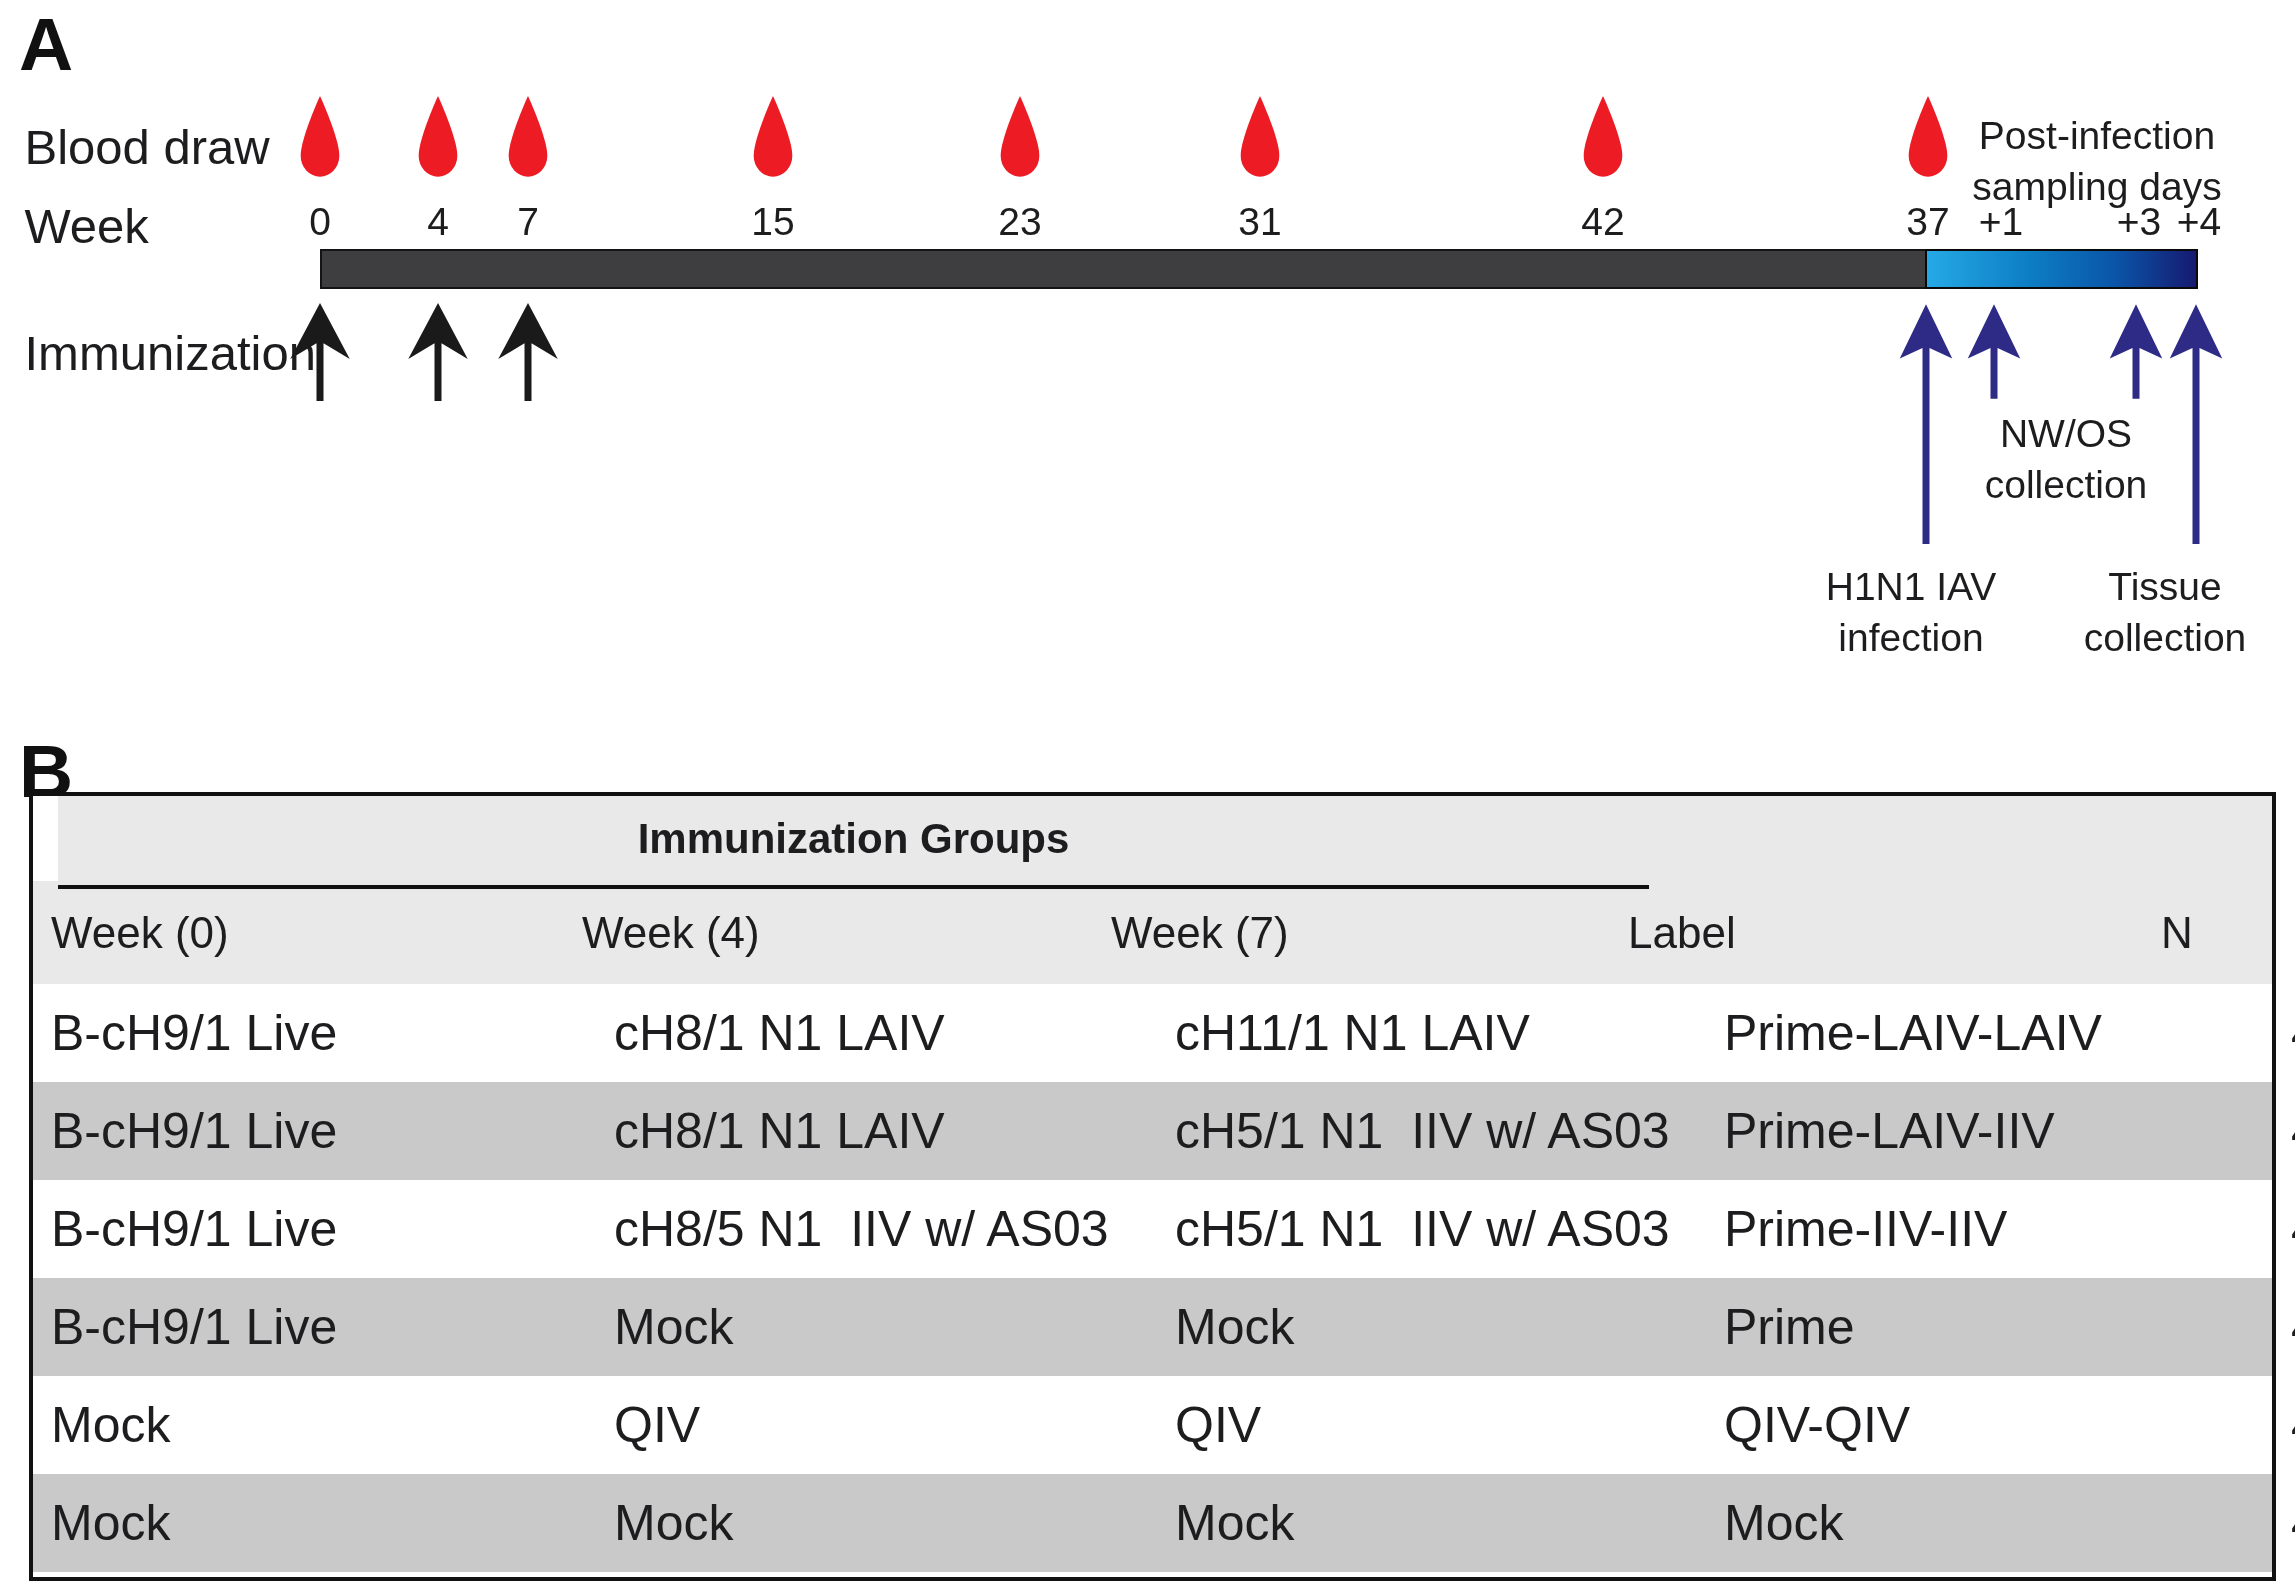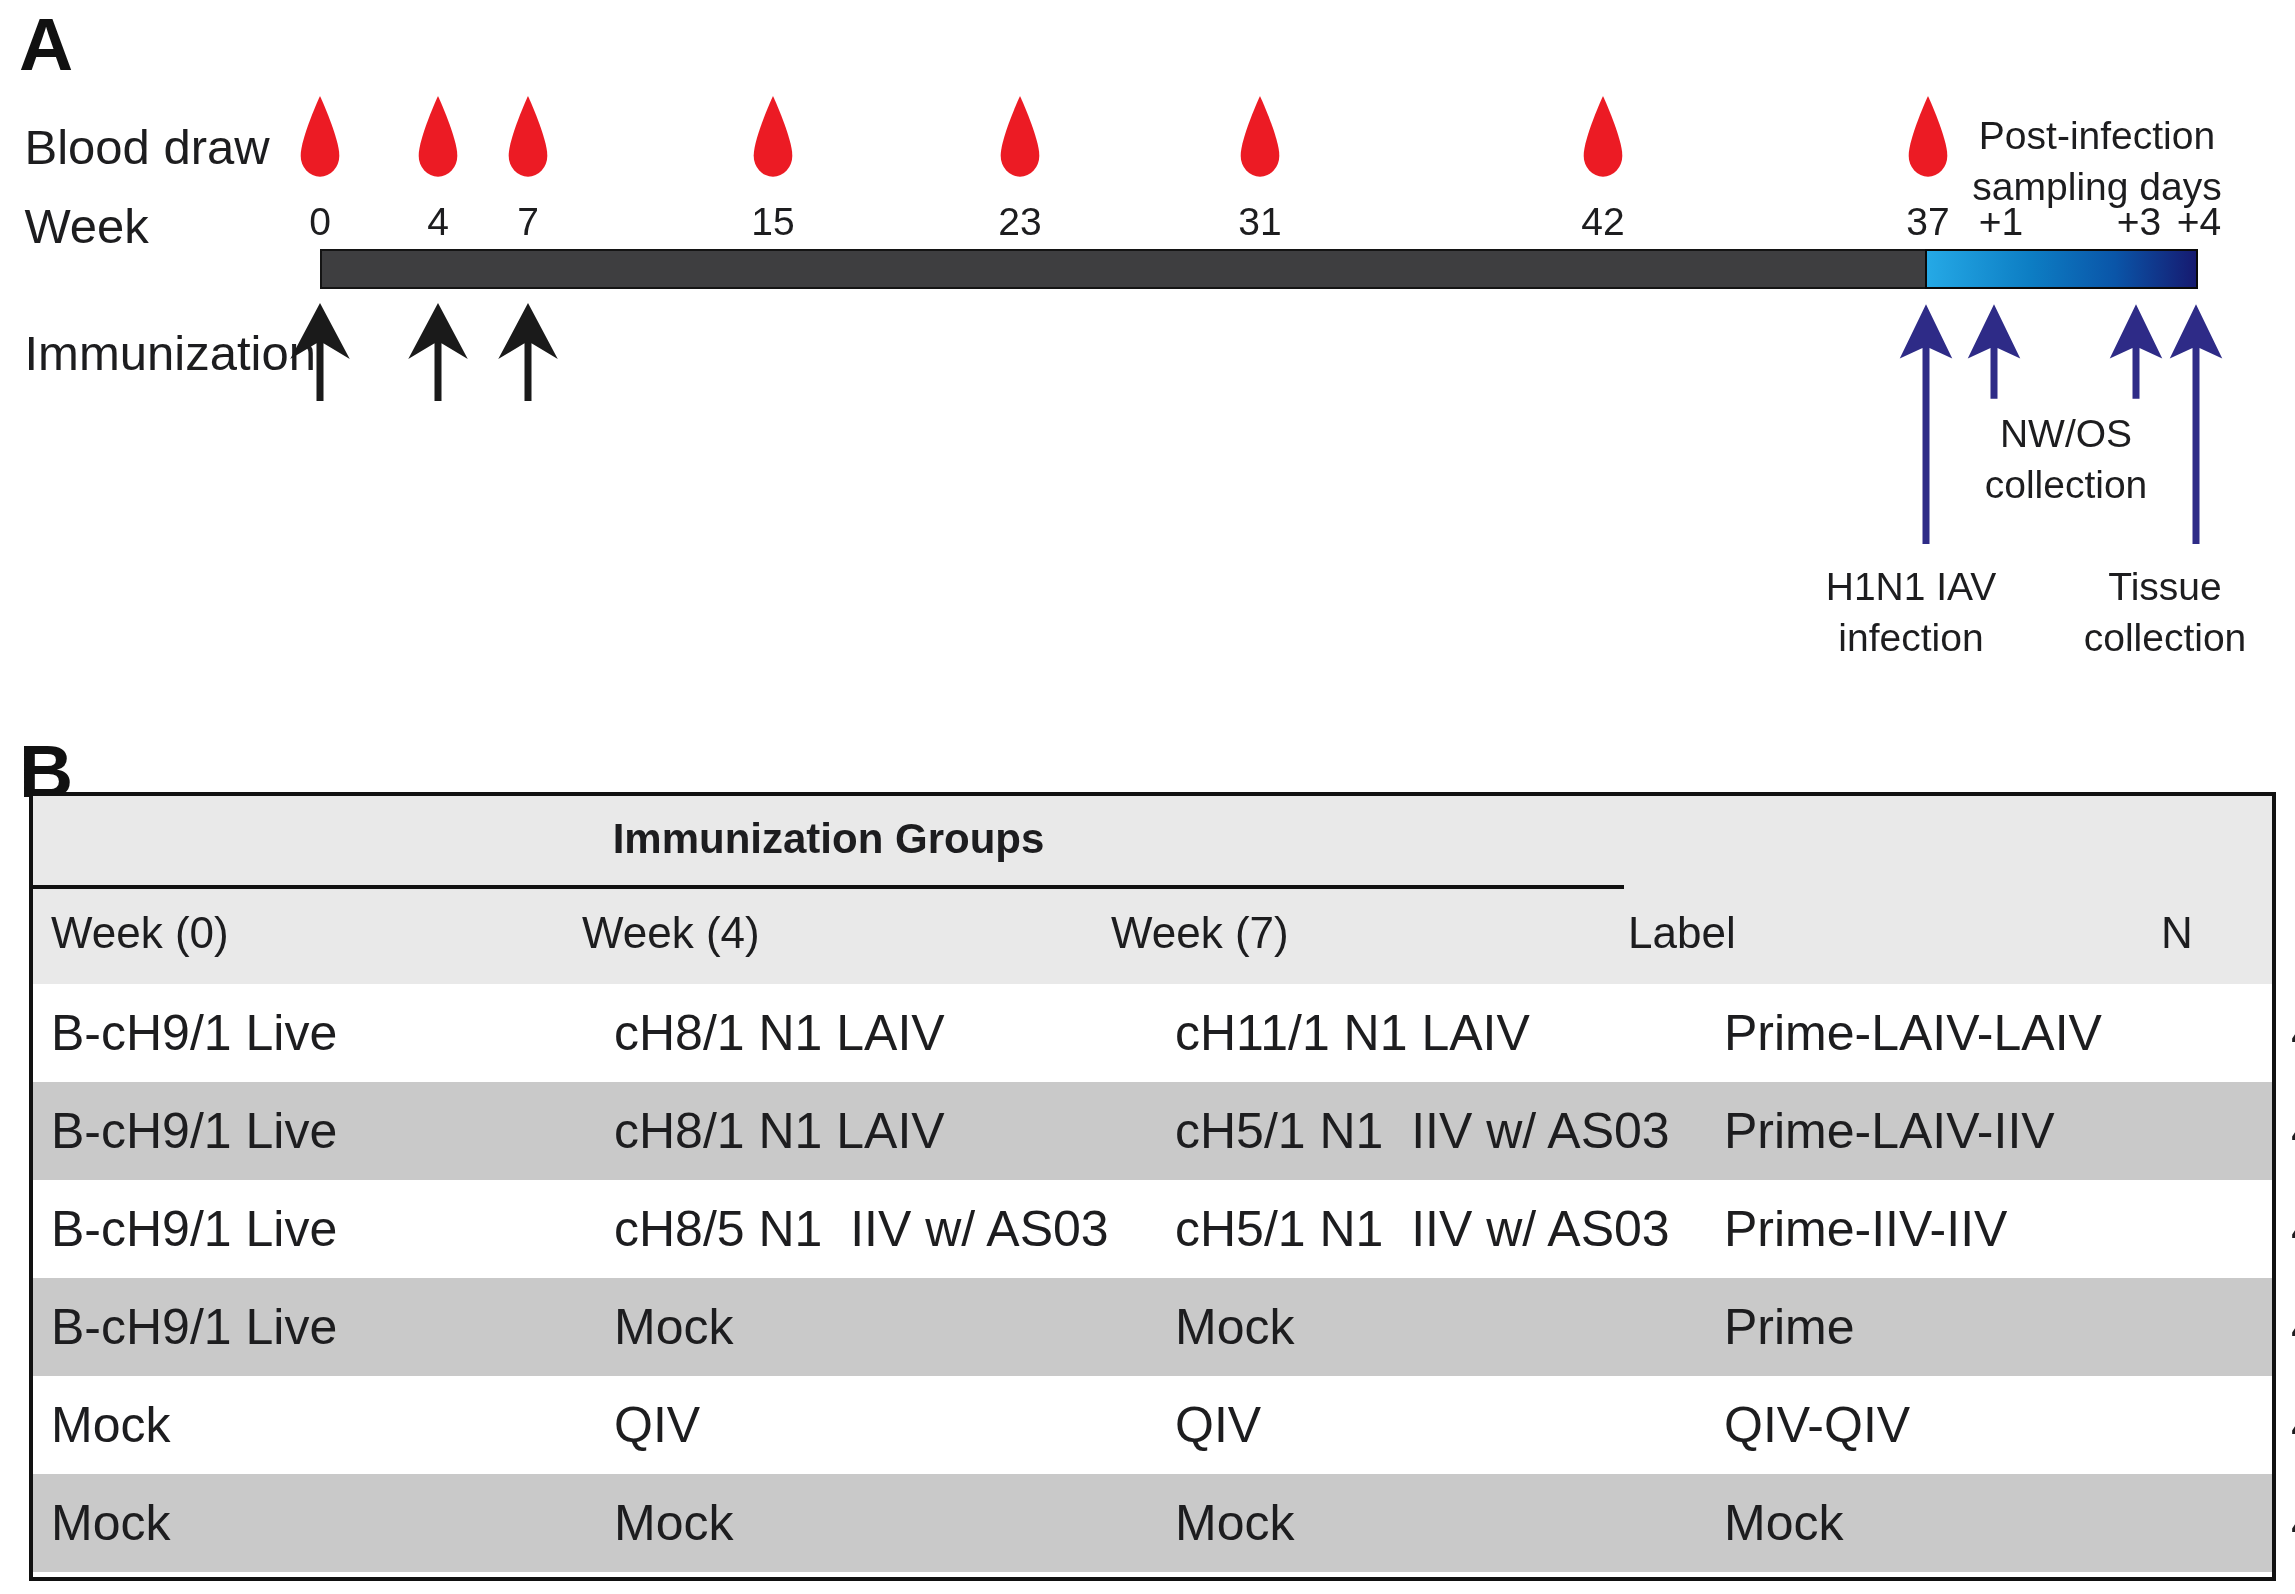--- a/index.html
+++ b/index.html
@@ -30,21 +30,21 @@
   .arrow-svg{transform:translateX(-50%);display:block;}
   
   #btable{
     position:absolute;left:29px;top:792px;
     width:2247px;height:789px;
     border:4.4px solid #111;
     box-sizing:border-box;
     background:#ffffff;
   }
   .t-titlerow{
-    position:relative;height:85px;background:#e9e9e9;
+    position:relative;height:85px;background:#e9e9e9;margin-left:25px;
   }
   .t-title{
     position:absolute;left:0;top:0;width:1591px;height:100%;
     display:flex;align-items:center;justify-content:center;
     font-size:42px;font-weight:bold;
   }
   .t-underline{
     position:absolute;left:0;top:89px;width:1591px;height:4.4px;background:#111;
   }
   .grid-row{

